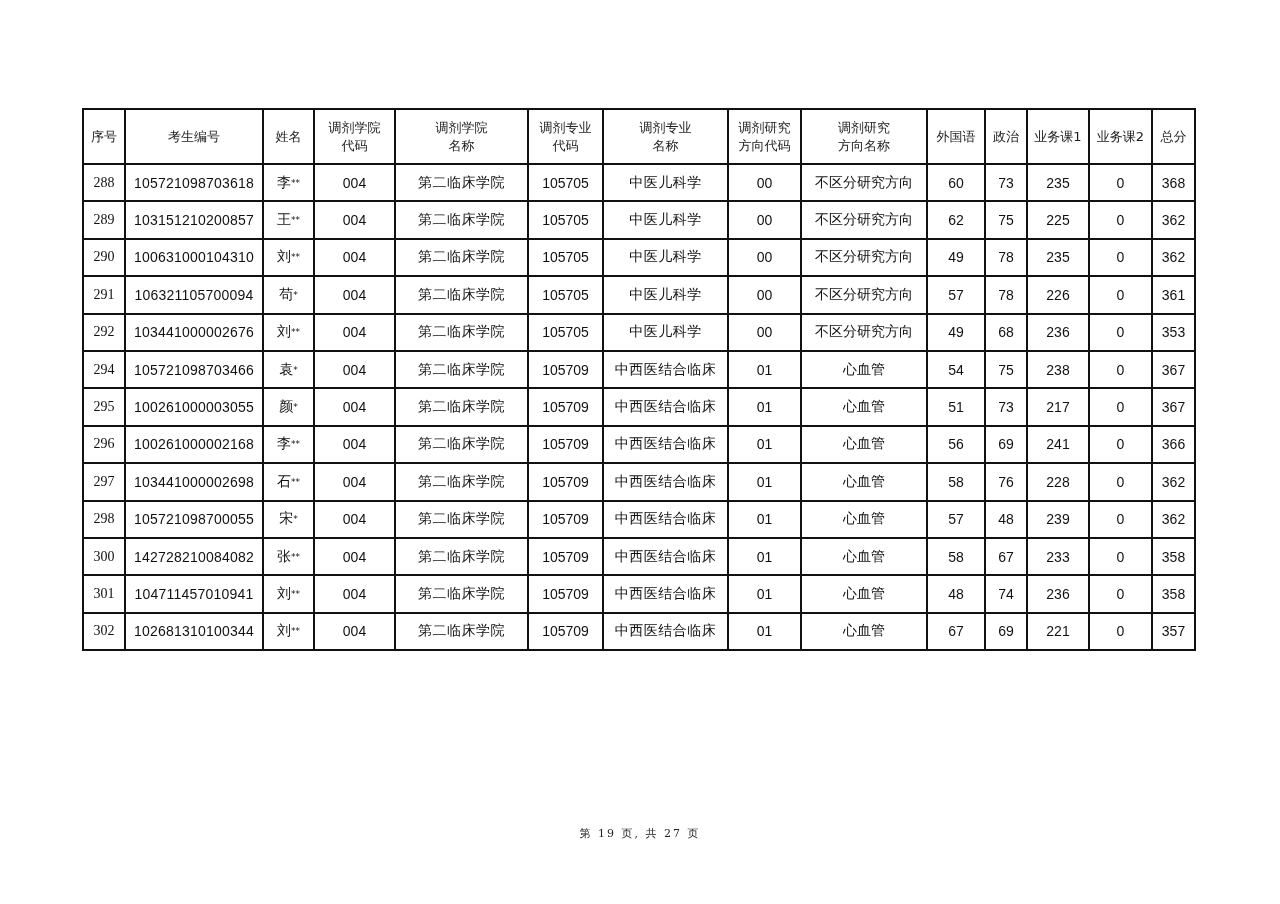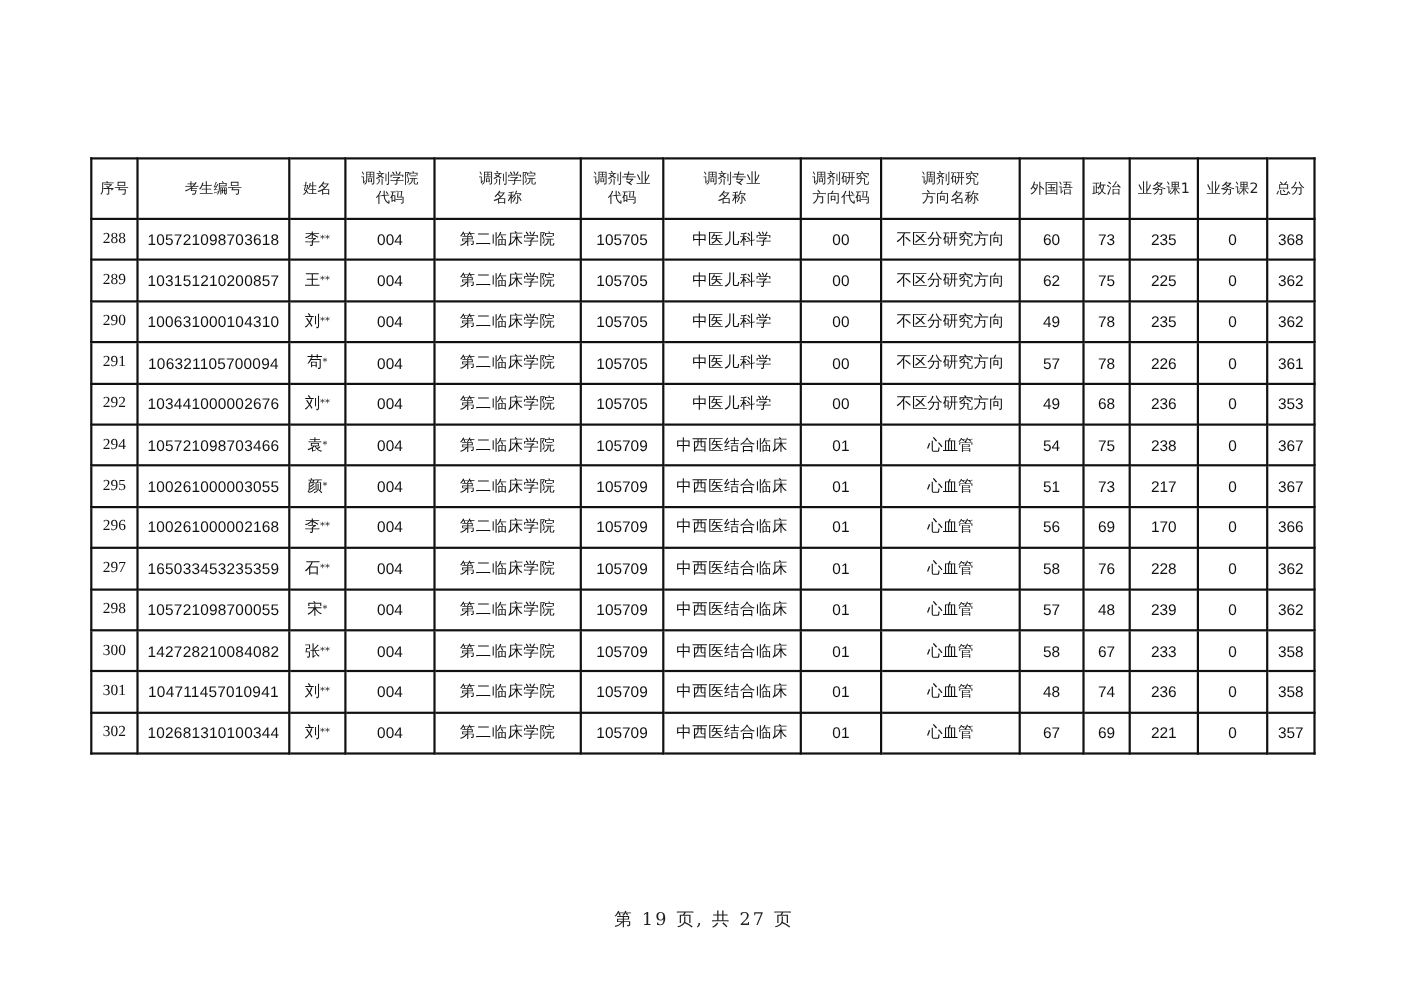--- a/index.html
+++ b/index.html
@@ -1,34 +1,34 @@
 <!DOCTYPE html>
 <html><head>
 <meta charset="utf-8">
 <style>
   html, body { margin:0; padding:0; }
   body { width:1280px; height:904px; background:#ffffff; position:relative; overflow:hidden;
          font-family:"DejaVu Sans", sans-serif; color:#111; }
   #page { position:absolute; left:0; top:0; width:1280px; height:904px; background:#fff; }
   table.roster { position:absolute; left:82px; top:108px; border-collapse:collapse; table-layout:fixed;
-                 width:1114px; border:2px solid #111;margin-top:35px; }
+                 width:1114px; border:2px solid #111; }
   table.roster th, table.roster td { border:2px solid #111; text-align:center; vertical-align:middle;
                  padding:0; overflow:hidden; white-space:nowrap; }
   table.roster th { height:53px; font-weight:normal; font-size:13px; line-height:18px; color:#222;
                     white-space:normal; }
   table.roster td { height:35.4px; font-size:14px; color:#111; }
   td.c-idx { font-family:Liberation Serif, serif; font-size:12px; color:#333; }
   td.c-id { font-family:"Liberation Sans", sans-serif; font-size:15px; letter-spacing:0.2px; }
   td.c-name { font-size:13px; color:#333; }
   td.c-name .mask { font-size:9px; vertical-align:middle; }
   td.c-cn { font-size:13px; color:#333; letter-spacing:0.5px; }
   td.c-num { font-family:"Liberation Sans", sans-serif; font-size:15px; }
   td.c-dir { font-size:13px; color:#333; }
   .footer { position:absolute; left:0; width:1280px; top:826px; text-align:center;
-            font-family:"DejaVu Serif", serif; font-size:16px; color:#222; letter-spacing:2px; }
+            font-family:"DejaVu Serif", serif; font-size:11px; color:#222; letter-spacing:2px; }
 </style>
 </head>
 <body>
 
 <div id="page">
   <table class="roster">
     <colgroup>
       <col style="width:42px">
         <col style="width:138px">
         <col style="width:51px">
@@ -180,27 +180,27 @@
           <td class="c-id">100261000002168</td>
           <td class="c-name"><span>李</span><span class="mask">**</span></td>
           <td class="c-num">004</td>
           <td class="c-cn">第二临床学院</td>
           <td class="c-num">105709</td>
           <td class="c-cn">中西医结合临床</td>
           <td class="c-num">01</td>
           <td class="c-dir">心血管</td>
           <td class="c-num">56</td>
           <td class="c-num">69</td>
-          <td class="c-num">170</td>
+          <td class="c-num">241</td>
           <td class="c-num">0</td>
           <td class="c-num">366</td>
         </tr>
         <tr>
           <td class="c-idx">297</td>
-          <td class="c-id">165033453235359</td>
+          <td class="c-id">103441000002698</td>
           <td class="c-name"><span>石</span><span class="mask">**</span></td>
           <td class="c-num">004</td>
           <td class="c-cn">第二临床学院</td>
           <td class="c-num">105709</td>
           <td class="c-cn">中西医结合临床</td>
           <td class="c-num">01</td>
           <td class="c-dir">心血管</td>
           <td class="c-num">58</td>
           <td class="c-num">76</td>
           <td class="c-num">228</td>

